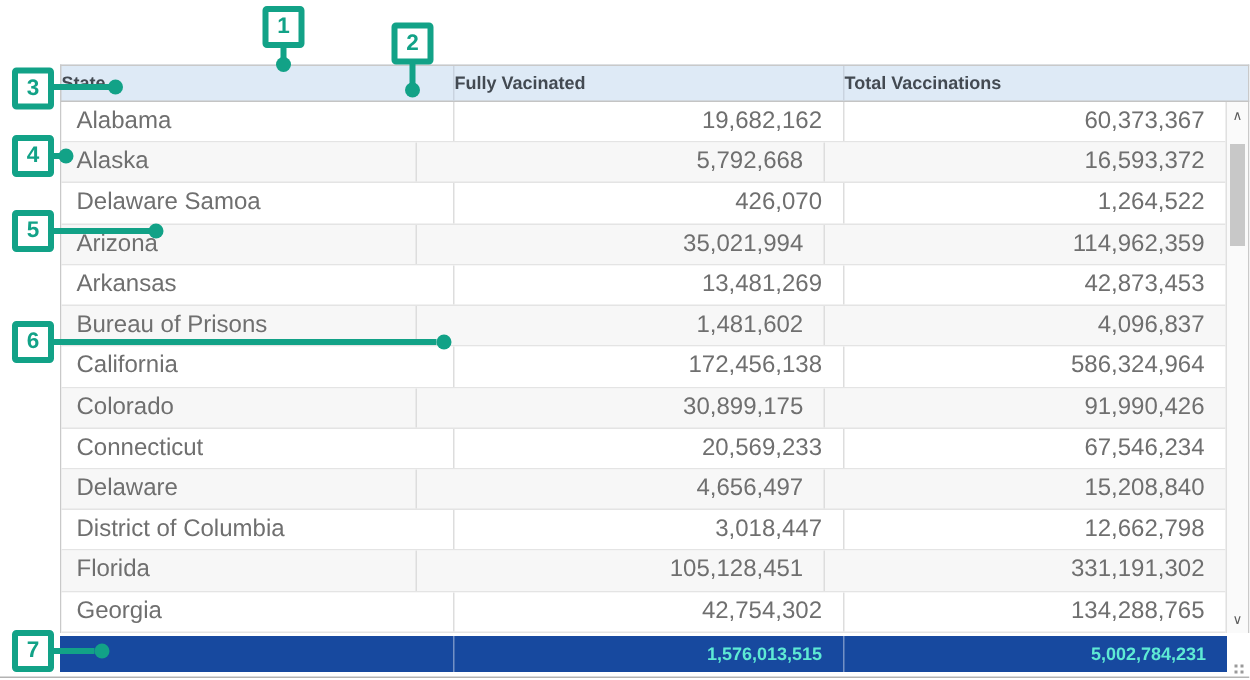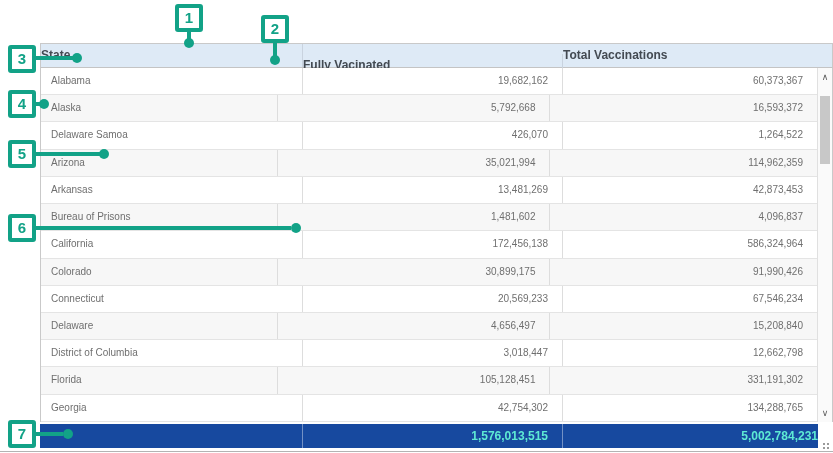--- a/index.html
+++ b/index.html
@@ -11,50 +11,50 @@
   body{font-family:"Liberation Sans",sans-serif;background:#fff;}
   .stage{position:relative;width:833px;height:453px;background:#fff;overflow:hidden;}
 
   
   .grid-header{position:absolute;left:40px;top:43px;width:793px;height:25px;
     background:var(--header-bg);display:flex;
     border:1px solid var(--outer);border-bottom:1px solid #C4C4C4;}
   .hcell{font-size:12px;font-weight:bold;color:var(--header-text);
     text-align:left;line-height:23px;height:100%;}
   .h0{width:262px;border-right:1px solid #C9D3DF;}
-  .h1{width:260px;border-right:1px solid #C9D3DF;margin-top:10px;}
+  .h1{width:260px;border-right:1px solid #C9D3DF;}
   .h2{width:269px;}
 
   
   .grid-body{position:absolute;left:40px;top:68px;width:793px;height:354px;
     border-left:1px solid var(--outer);border-right:1px solid var(--outer);
     display:flex;background:#fff;}
   .rows{width:776px;}
   .row{display:flex;height:27.23px;border-bottom:1px solid var(--line);background:#fff;}
   .row.alt{background:var(--stripe);gap:36px;}
-  .cell{font-size:10px;color:var(--body-text);line-height:26px;height:100%;white-space:nowrap;overflow:hidden;}
+  .cell{font-size:16px;color:var(--body-text);line-height:26px;height:100%;white-space:nowrap;overflow:hidden;}
   .c0{width:262px;padding-left:10px;text-align:left;border-right:1px solid var(--divider);}
   .c1{width:260px;padding-right:14px;text-align:right;border-right:1px solid var(--divider);}
   .c2{width:254px;padding-right:14px;text-align:right;}
 
   
   .vscroll{position:relative;width:15px;height:100%;background:#FAFAFA;border-left:1px solid #E0E0E0;}
   .scroll-arrow{position:absolute;left:0;width:14px;height:14px;text-align:center;
     font-size:9px;line-height:14px;color:#5c5c5c;cursor:pointer;}
   .scroll-arrow.up{top:2px;}
   .scroll-arrow.down{bottom:2px;}
   .scroll-thumb{position:absolute;left:2px;top:28px;width:10px;height:68px;background:#C8C8C8;}
 
   
   .totals-row{position:absolute;left:40px;top:424px;width:778px;height:24px;
     background:var(--totals-bg);display:flex;}
   .tcell{font-size:12px;font-weight:bold;color:#5eead4;line-height:24px;text-align:right;height:100%;}
   .t0{width:262px;}
   .t1{width:260px;padding-right:14px;border-left:1px solid rgba(255,255,255,.4);}
-  .t2{width:256px;border-left:1px solid rgba(255,255,255,.4);}
+  .t2{width:256px;padding-right:14px;border-left:1px solid rgba(255,255,255,.4);}
 
   
   .bottom-line{position:absolute;left:0;top:451px;width:833px;height:1px;background:#B3B3B3;}
   .grip{position:absolute;left:823px;top:443px;width:2px;height:2px;background:#9a9a9a;
     box-shadow:4px 0 0 #9a9a9a,4px 4px 0 #9a9a9a,0 4px 0 #9a9a9a;}
 
   
   .callout-box{position:absolute;width:28px;height:28px;border:4px solid var(--green);
     border-radius:3px;background:#fff;color:var(--green);font-size:15px;font-weight:bold;
     text-align:center;line-height:20px;z-index:10;}

